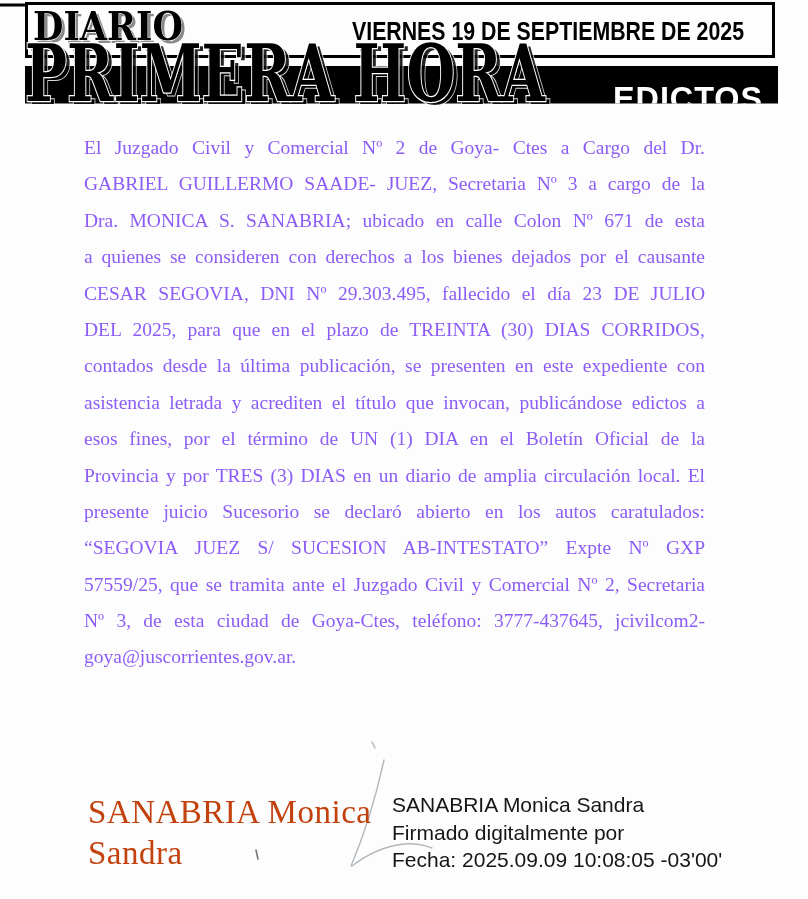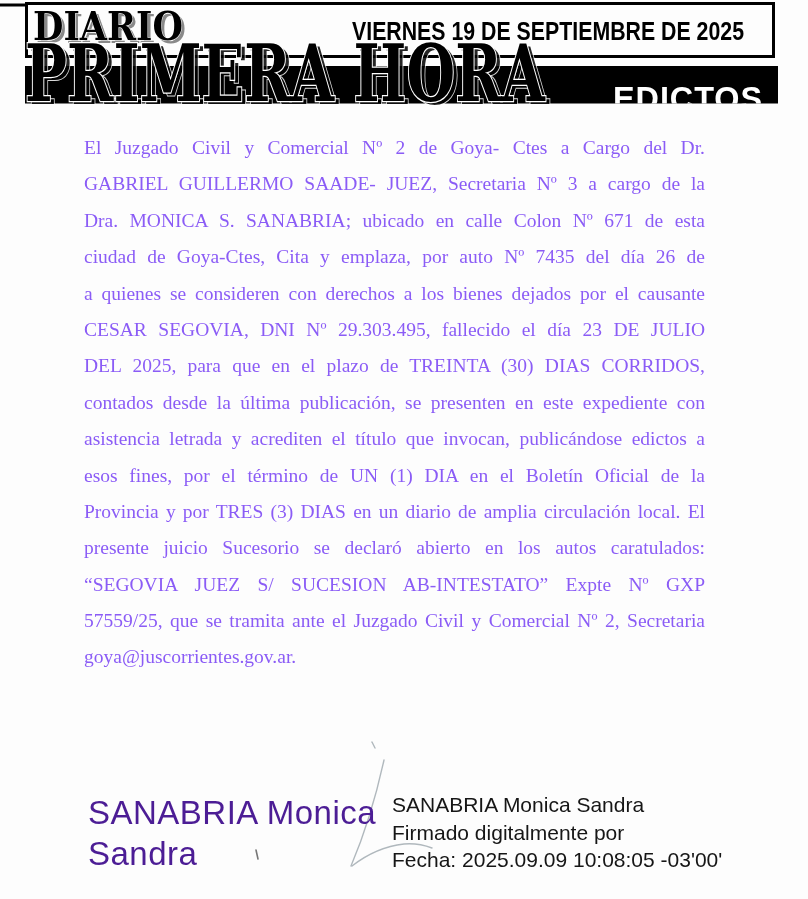--- a/index.html
+++ b/index.html
@@ -38,24 +38,24 @@
     white-space: nowrap;
     text-align: justify;
     text-align-last: justify;
   }
   .edict-line:last-child {
     text-align-last: left;
   }
   .signature-name {
     position: absolute;
     left: 88px; top: 792px;
-    font-family: Liberation Sans, sans-serif;
+    font-family: Liberation Serif, serif;
     font-size: 33px;
     line-height: 41px;
-    color: #4c1d95;
+    color: #c2410c;
     letter-spacing: 0.5px;
   }
   .signature-details {
     position: absolute;
     left: 392px; top: 791px;
     font-family: "Liberation Sans", sans-serif;
     font-size: 21px;
     line-height: 27.5px;
     color: #161616;
   }
@@ -106,31 +106,31 @@
       <path d="M352 866 C 370 852 386 846 404 844 C 416 843 424 845 432 848"></path>
       <path d="M372 742 l 3 6"></path>
     </g>
     <path d="M256 850 l 2 9" fill="none" stroke="#777" stroke-width="1.6" stroke-linecap="round"></path>
   </svg>
 
   <div class="edict-body">
       <div class="edict-line">El Juzgado Civil y Comercial Nº 2 de Goya- Ctes a Cargo del Dr.</div>
       <div class="edict-line">GABRIEL GUILLERMO SAADE- JUEZ, Secretaria Nº 3 a cargo de la</div>
       <div class="edict-line">Dra. MONICA S. SANABRIA; ubicado en calle Colon Nº 671 de esta</div>
-      <div class="edict-line">ciudad de Goya-Ctes, Cita y emplaza, por auto Nº 7435 del día 26 de</div>
       <div class="edict-line">a quienes se consideren con derechos a los bienes dejados por el causante</div>
       <div class="edict-line">CESAR SEGOVIA, DNI Nº 29.303.495, fallecido el día 23 DE JULIO</div>
       <div class="edict-line">DEL 2025, para que en el plazo de TREINTA (30) DIAS CORRIDOS,</div>
       <div class="edict-line">contados desde la última publicación, se presenten en este expediente con</div>
       <div class="edict-line">asistencia letrada y acrediten el título que invocan, publicándose edictos a</div>
       <div class="edict-line">esos fines, por el término de UN (1) DIA en el Boletín Oficial de la</div>
       <div class="edict-line">Provincia y por TRES (3) DIAS en un diario de amplia circulación local. El</div>
       <div class="edict-line">presente juicio Sucesorio se declaró abierto en los autos caratulados:</div>
       <div class="edict-line">“SEGOVIA JUEZ S/ SUCESION AB-INTESTATO” Expte Nº GXP</div>
       <div class="edict-line">57559/25, que se tramita ante el Juzgado Civil y Comercial Nº 2, Secretaria</div>
+      <div class="edict-line">Nº 3, de esta ciudad de Goya-Ctes, teléfono: 3777-437645, jcivilcom2-</div>
       <div class="edict-line">goya@juscorrientes.gov.ar.</div>
     </div>
 
   <div class="signature-name">
       <div class="signature-name-line">SANABRIA Monica</div>
       <div class="signature-name-line">Sandra</div>
     </div>
 
   <div class="signature-details">
       <div class="signature-detail-line">SANABRIA Monica Sandra</div>

